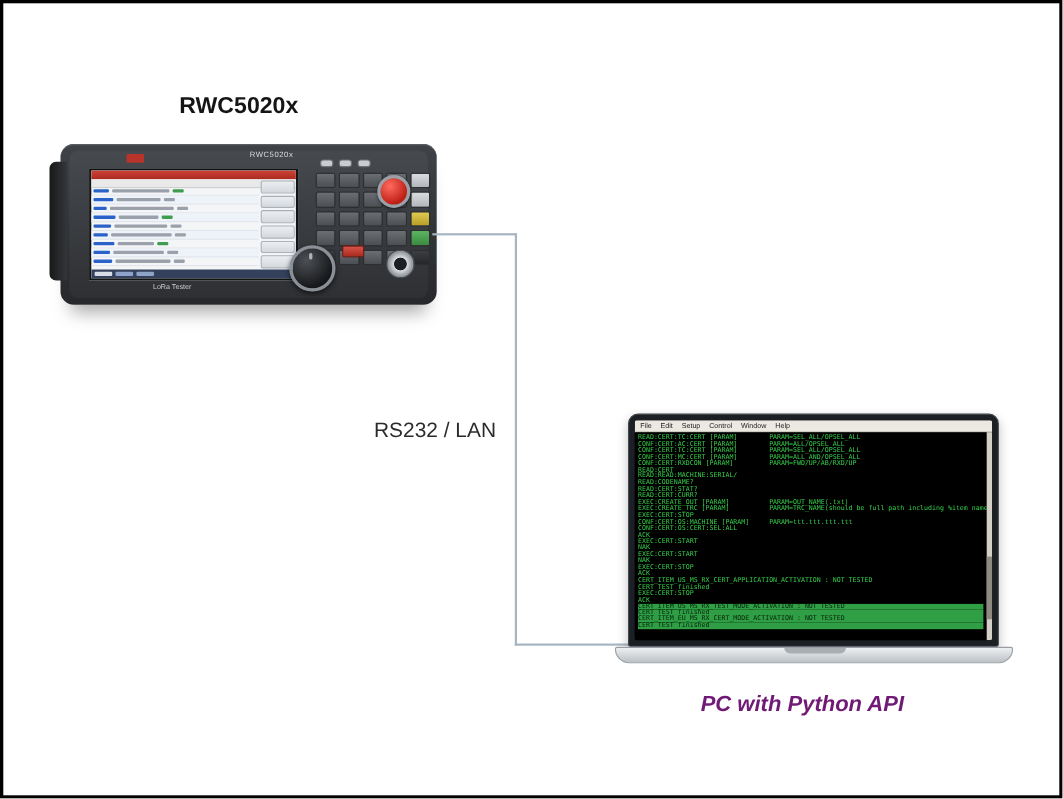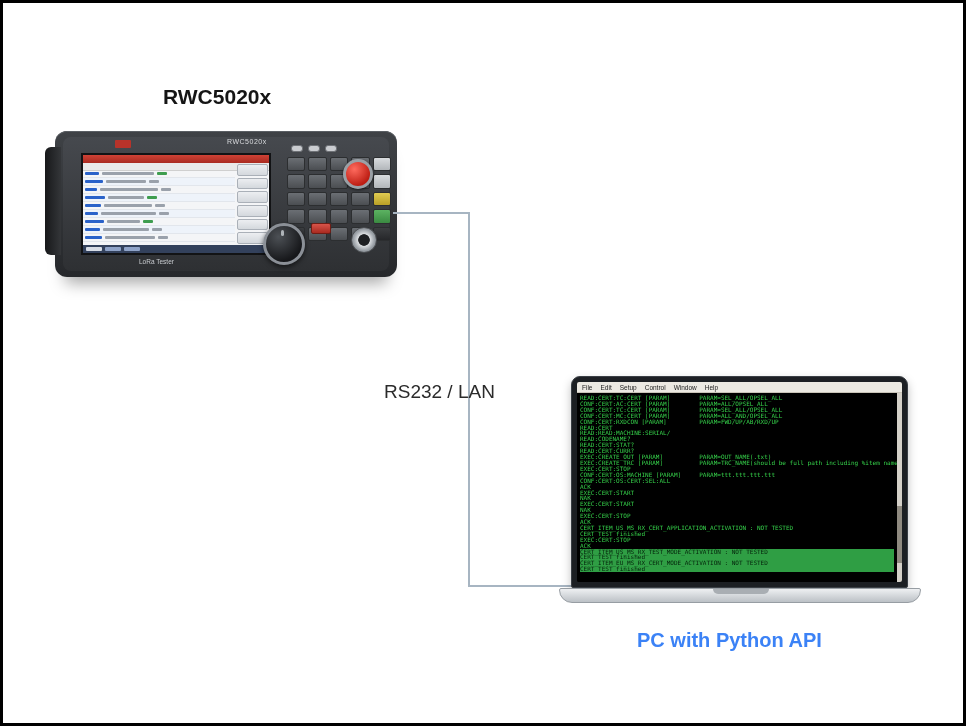--- a/index.html
+++ b/index.html
@@ -2,22 +2,22 @@
 <html><head>
 <meta charset="utf-8">
 <style>
   html,body{margin:0;padding:0;background:#fff;}
   .frame{position:relative;width:966px;height:726px;box-sizing:border-box;border:3px solid #000;background:#fff;overflow:hidden;
          font-family:"Liberation Sans",sans-serif;}
   .abs{position:absolute;}
 
   
   .device-caption{left:160px;top:82px;font-size:21px;font-weight:bold;color:#151515;}
-  .conn-label{left:337px;top:378px;font-size:19px;color:#2b2b2b;margin-left:44px;}
-  .pc-caption{left:634px;top:626px;font-size:20px;font-weight:bold;color:#3b82f6;}
+  .conn-label{left:337px;top:378px;font-size:19px;color:#2b2b2b;}
+  .pc-caption{left:634px;top:626px;font-size:20px;font-weight:bold;color:#701a75;font-style:italic;}
 
   
   .conn{background:#a7b5c2;}
   .conn-h1{left:390px;top:209px;width:77px;height:2px;}
   .conn-v{left:465px;top:209px;width:2px;height:375px;}
   .conn-h2{left:465px;top:582px;width:107px;height:2px;}
 
   
   .device{left:52px;top:128px;width:342px;height:146px;background:linear-gradient(180deg,#3f4246,#26282b);
           border-radius:12px;box-shadow:0 16px 16px -10px rgba(0,0,0,.35),inset 0 1px 0 #5a5e63;}

